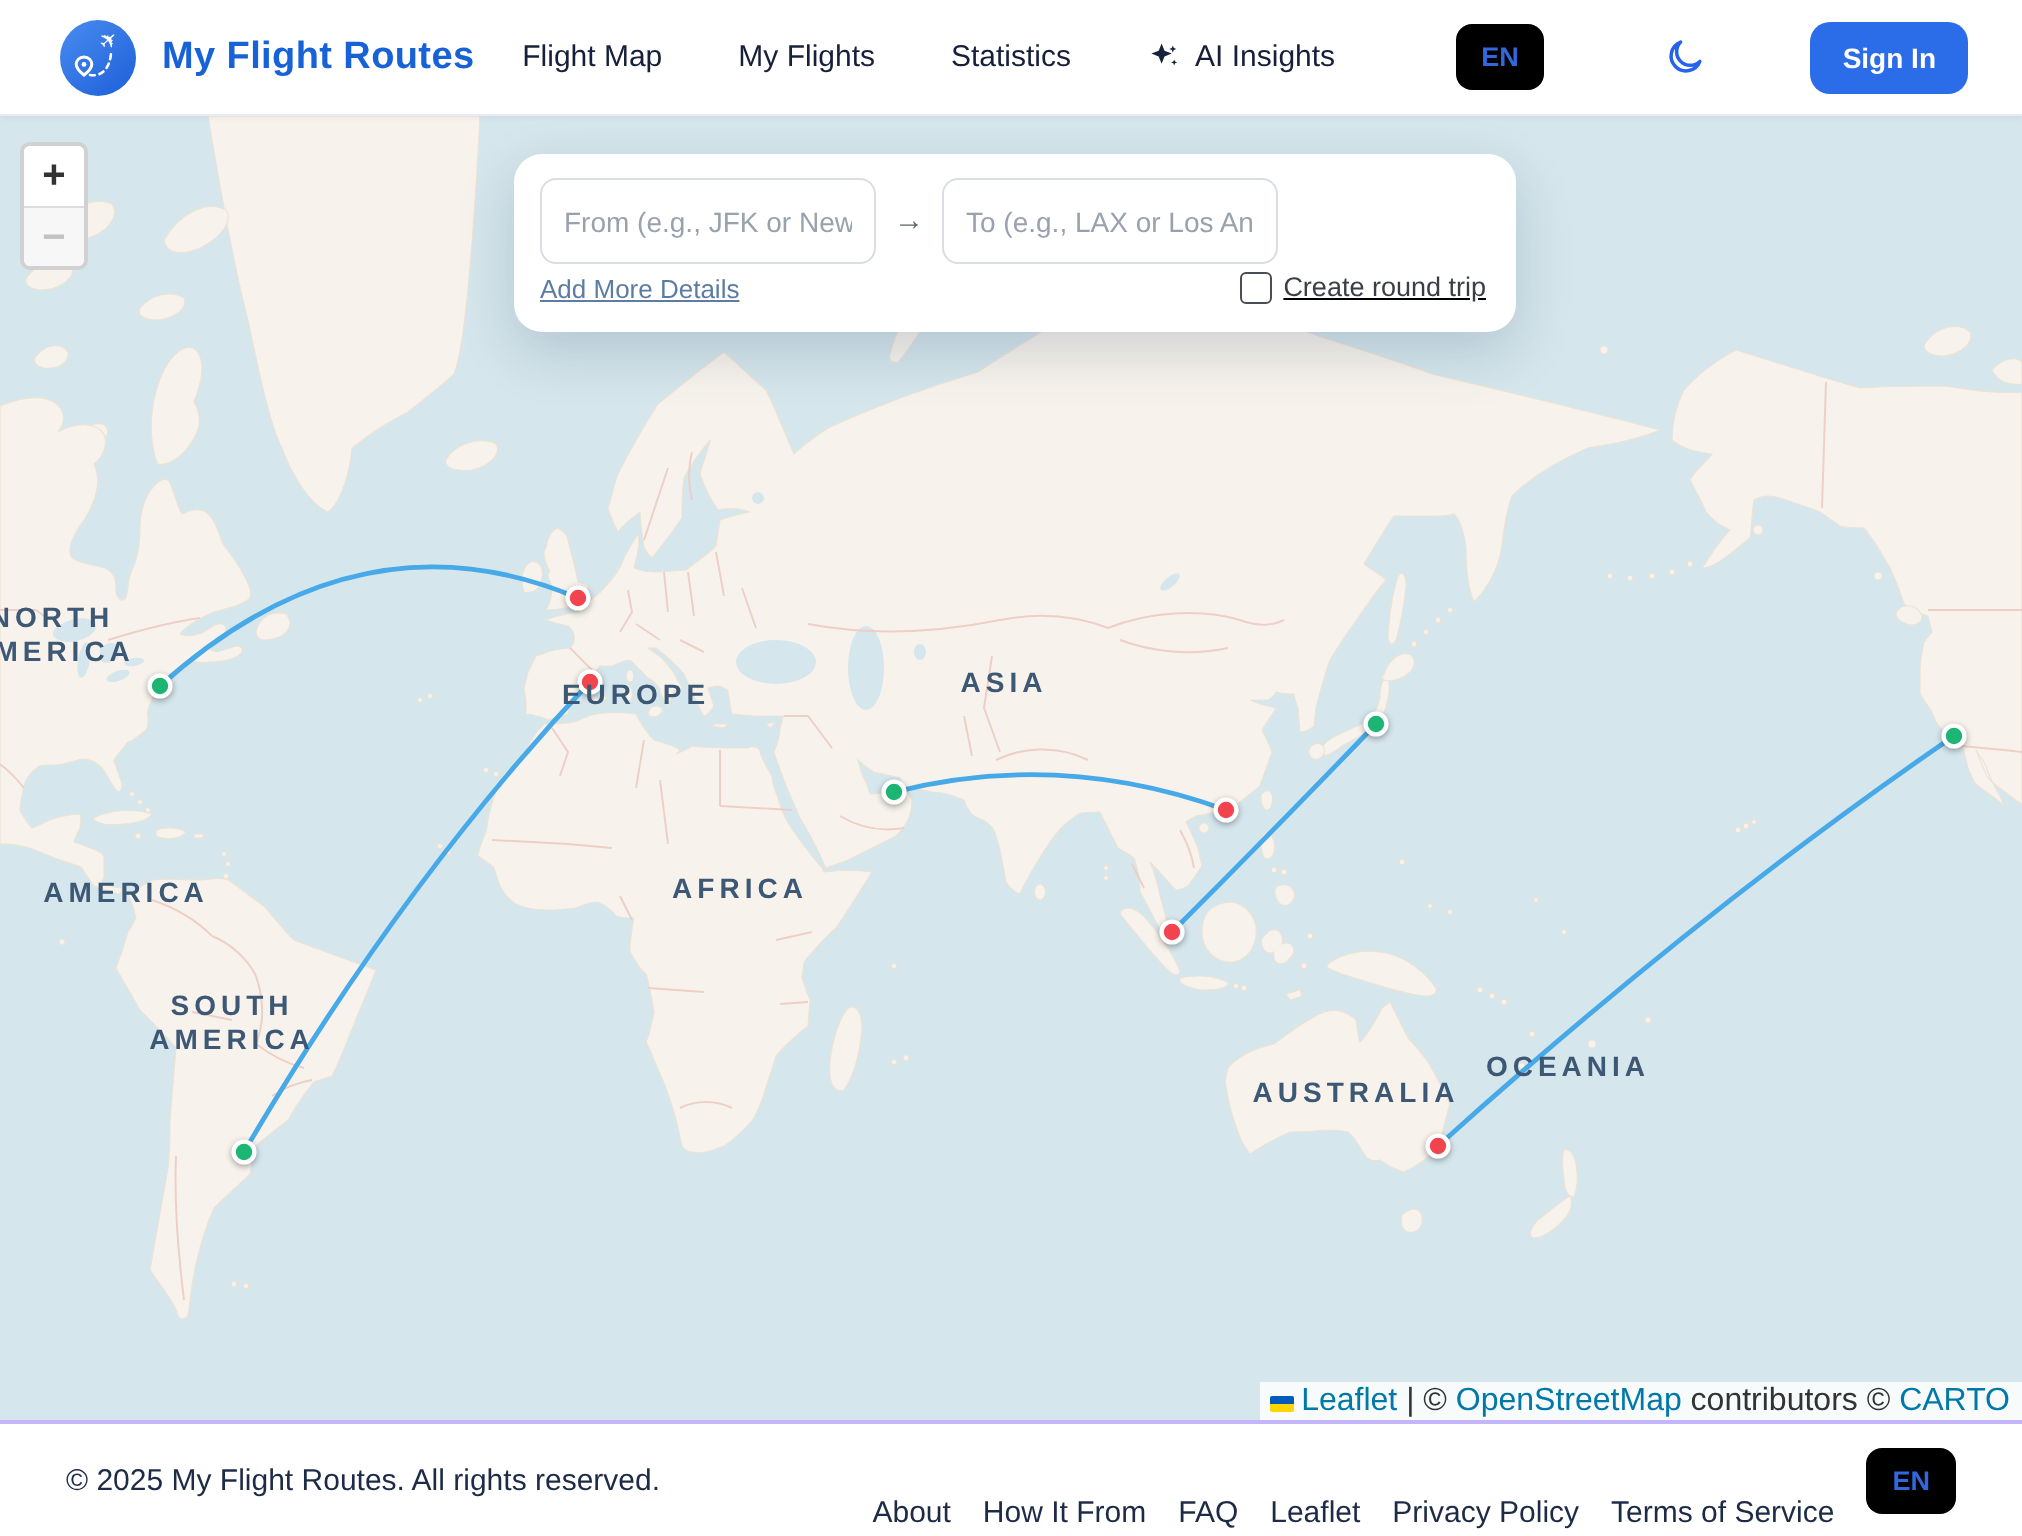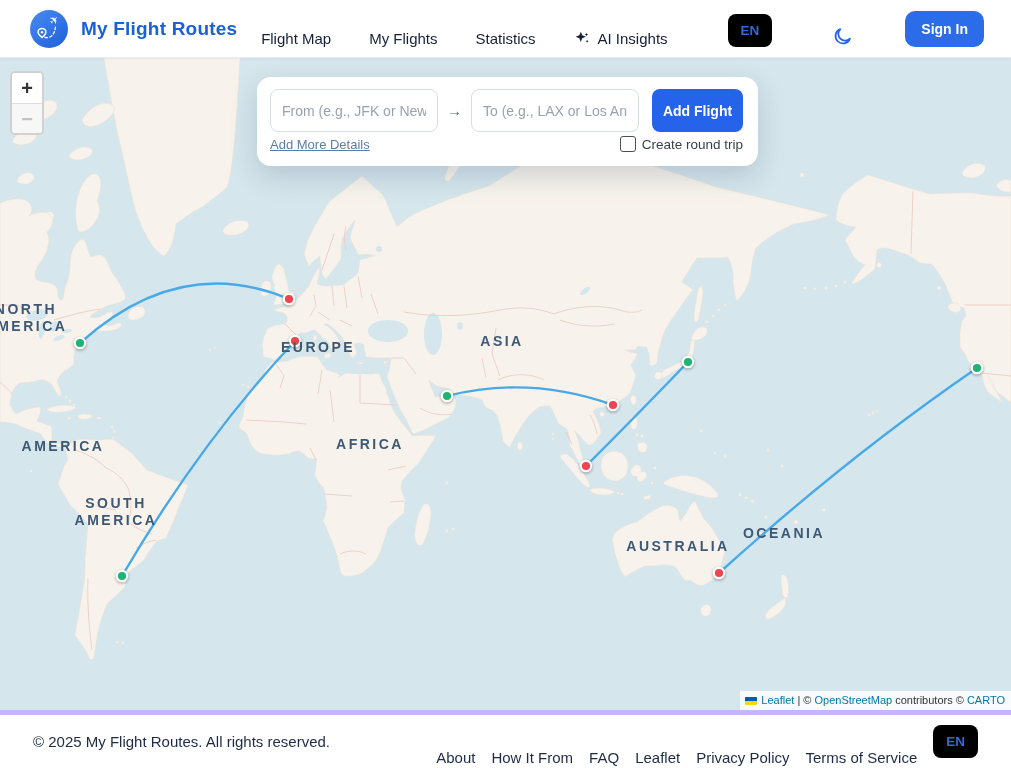--- a/index.html
+++ b/index.html
@@ -8,21 +8,21 @@
 
   
   .header { height:58px; background:#fff; display:flex; align-items:center;
     padding:0 27px 0 30px; border-bottom:1px solid #e9ecf2;
     box-shadow:0 1px 3px rgba(20,30,60,.05); position:relative; z-index:30; }
   .logo-wrap { display:flex; align-items:center; gap:13px; }
   .logo-circle { width:38px; height:38px; border-radius:50%;
     background:linear-gradient(140deg,#4a8cf0,#1d5fd8); display:flex;
     align-items:center; justify-content:center; flex:0 0 auto; }
   .brand { font-size:19px; font-weight:bold; color:#1862d8; letter-spacing:.2px; }
-  .nav { display:flex; align-items:flex-end; gap:38px; margin-left:auto; }
+  .nav { display:flex; align-items:center; gap:38px; margin-left:auto; }
   .nav-item { font-size:15px; font-weight:500; color:#17203a; cursor:pointer;
     display:flex; align-items:center; gap:7px; white-space:nowrap; }
   .chip { background:#000000; color:#3168de; font-weight:bold; font-size:13.5px;
     border:none; border-radius:8px; padding:9px 13px; cursor:pointer; }
   .moon-btn { background:none; border:none; cursor:pointer; margin:0 14px 0 22px;
     display:flex; align-items:center; }
   .signin-btn { background:#2b6ce8; color:#fff; font-weight:bold; font-size:14px;
     border:none; border-radius:10px; padding:10px 16px; cursor:pointer; }
   .header .chip { margin-left:22px; }
 
@@ -56,36 +56,36 @@
     font-family:"Liberation Sans", sans-serif; }
   .search-input::placeholder { color:#98a2ae; }
   .arrow { margin:0 9px; color:#5b6470; font-size:15px; }
   .add-flight { margin-left:13px; width:91px; height:43px; background:#2563eb;
     color:#fff; font-weight:bold; font-size:14px; border:none; border-radius:8px;
     cursor:pointer; }
   .search-row2 { margin-top:4px; display:flex; align-items:center;
     justify-content:space-between; }
   .details-link { font-size:13px; color:#5d7ca3; text-decoration:underline;
     cursor:pointer; }
-  .roundtrip { display:flex; align-items:flex-end; gap:6px; }
+  .roundtrip { display:flex; align-items:flex-start; gap:6px;text-decoration:underline; }
   .roundtrip input { appearance:none; width:16px; height:16px;
     border:1.5px solid #4a4f57; border-radius:3px; background:#fff; cursor:pointer; }
   .roundtrip label { font-size:13.5px; color:#3a3f46; }
 
   
   .attribution { position:absolute; right:0; bottom:0; height:19px;
-    background:rgba(255,255,255,.82); font-size:11px; color:#333;
+    background:rgba(255,255,255,.82); font-size:16px; color:#333;
     line-height:19px; padding:0 6px 0 5px; white-space:pre; z-index:20; }
   .attribution a { color:#0078A8; text-decoration:none; cursor:pointer; }
   .flag { display:inline-block; width:12px; height:8px; border-radius:1px;
     overflow:hidden; vertical-align:-1px; margin-right:4px;
     background:linear-gradient(#005BBB 50%, #FFD500 50%); }
 
   
-  .footer { height:58px; background:#fff; border-top:5px solid #c4b5fd;
+  .footer { height:58px; background:#fff; border-top:2px solid #c4b5fd;
     display:flex; align-items:center; padding:0 33px; position:relative; z-index:30; }
   .copyright { font-size:15px; color:#1e2b46; }
   .footer-links { margin-left:auto; display:flex; align-items:center; gap:16px; }
   .footer-link { font-size:15px; color:#1e2b46; cursor:pointer; white-space:nowrap;margin-top:32px; }
 </style>
 </head>
 <body>
 
 <div class="header">
   <div class="logo-wrap">
@@ -354,21 +354,20 @@
   <div class="zoom-ctrl">
     <button class="zoom-btn">+</button>
     <button class="zoom-btn out">−</button>
   </div>
 
   <div class="search-card">
     <div class="search-row">
       <input class="search-input" placeholder="From (e.g., JFK or New York)" style="">
       <span class="arrow">→</span>
       <input class="search-input" placeholder="To (e.g., LAX or Los Angeles)" style="">
-      <button class="add-flight">Add Flight</button>
     </div>
     <div class="search-row2">
       <span class="details-link">Add More Details</span>
       <span class="roundtrip">
         <input type="checkbox" id="roundtrip" style="">
         <label for="roundtrip">Create round trip</label>
       </span>
     </div>
   </div>
 

